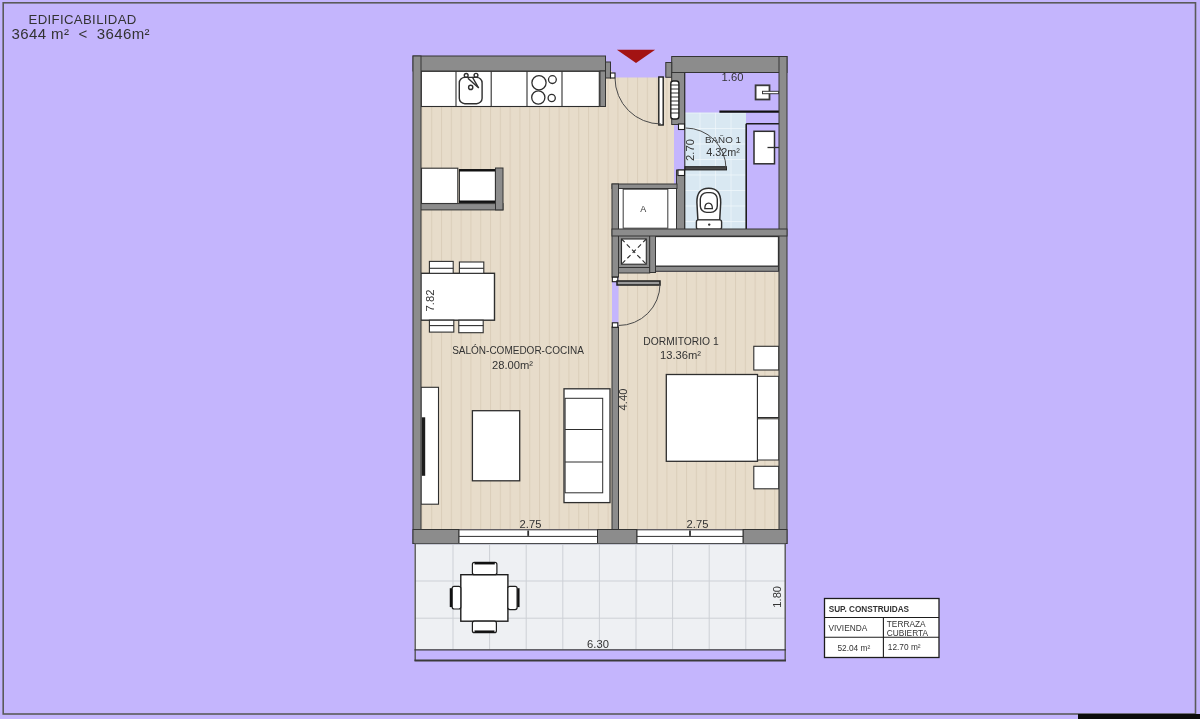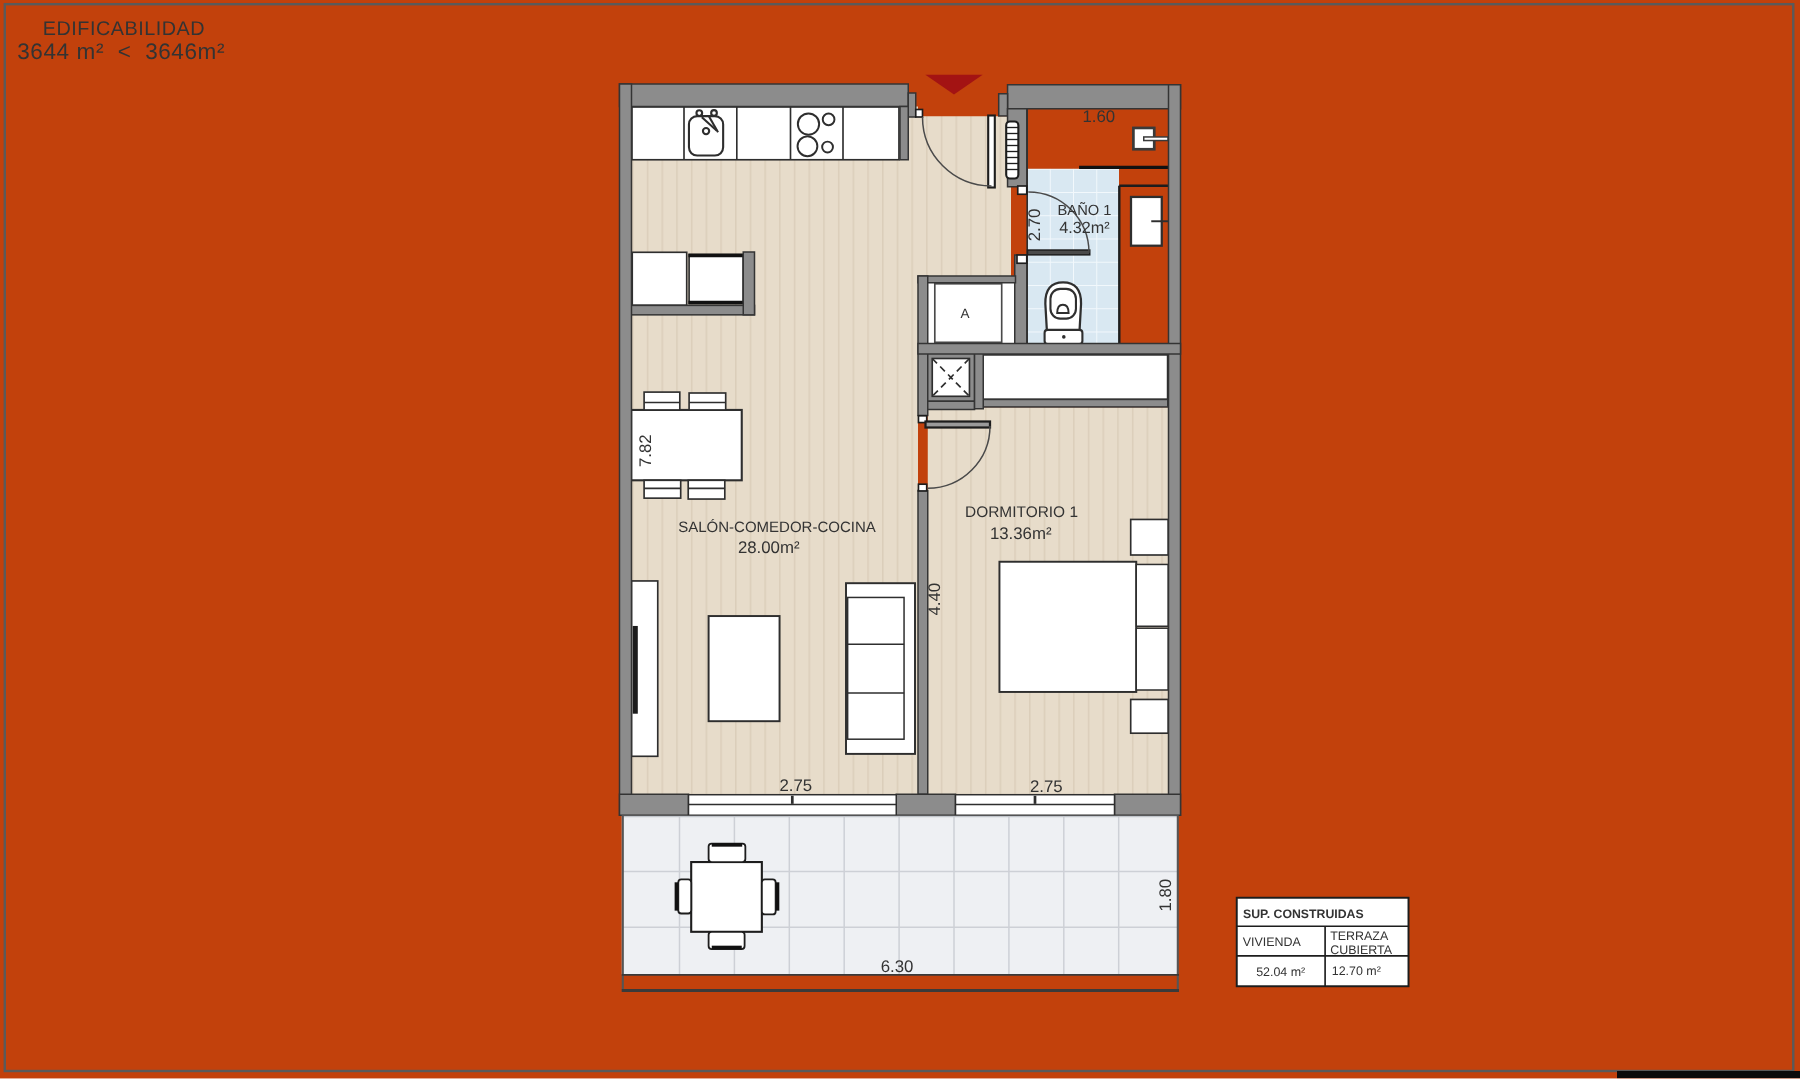--- a/index.html
+++ b/index.html
@@ -1,16 +1,16 @@
 <!DOCTYPE html>
 <html><head>
 <meta charset="utf-8">
 <style>
 html,body{margin:0;padding:0;background:#ffffff;}
-#canvas{position:relative;width:1200px;height:719px;background:#c2410c;overflow:hidden;
+#canvas{position:relative;width:1200px;height:719px;background:#c4b5fd;overflow:hidden;
 font-family:"Liberation Sans", sans-serif;}
 svg{position:absolute;left:0;top:0;}
 .lbl{fill:#333333;font-family:"Liberation Sans", sans-serif;}
 </style>
 </head>
 <body>
 <div id="canvas">
 <svg width="1200" height="719" viewBox="0 0 1200 719">
 <defs>
 <pattern id="wood" width="9.8" height="10" patternUnits="userSpaceOnUse">

